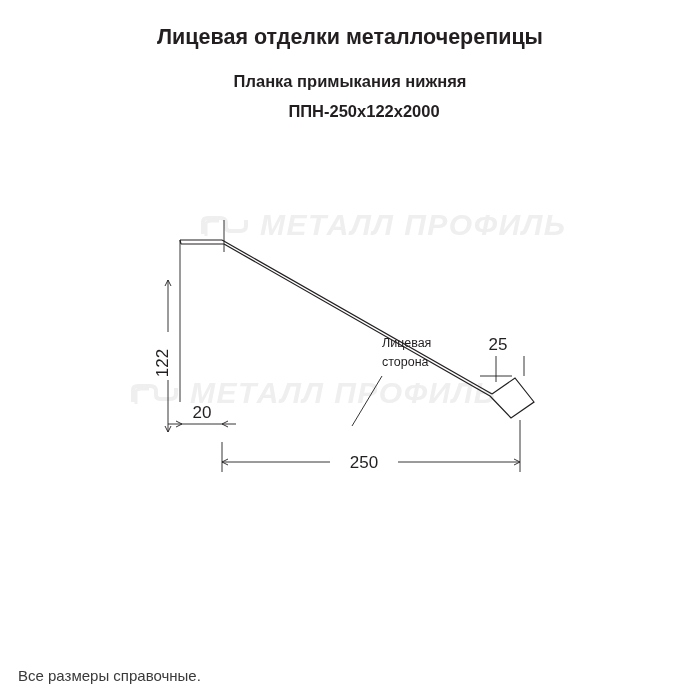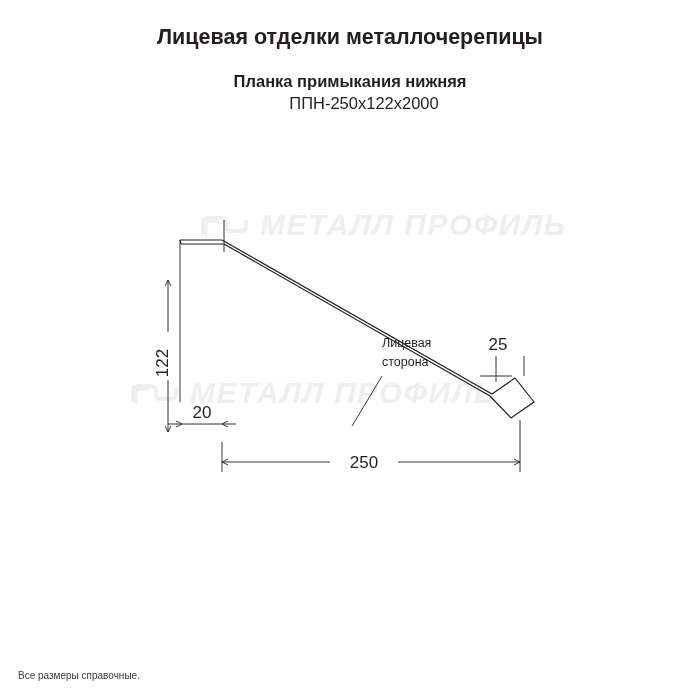--- a/index.html
+++ b/index.html
@@ -33,21 +33,22 @@
     line-height: 26px;
   }
   .title-sub {
     font-size: 16.5px;
     font-weight: bold;
     margin-top: 20px;
     line-height: 22px;
   }
   .title-code {
     font-size: 16.5px;
-    font-weight: normal;
+    font-weight: bold;
+    margin-top: 8px;
     line-height: 22px;
     padding-left: 28px;
   }
   .drawing {
     position: absolute;
     top: 180px;
     left: 0;
     width: 700px;
     height: 340px;
   }
@@ -78,21 +79,21 @@
     vertical-align: -5px;
     margin-right: 8px;
   }
   .wm1 { top: 28px; left: 200px; }
   .wm2 { top: 196px; left: 130px; }
 
   .footer {
     position: absolute;
     left: 18px;
     bottom: 16px;
-    font-size: 10px;
+    font-size: 15px;
     color: #3a3a3a;
     line-height: 17px;
   }
   .footer div {
     white-space: nowrap;
   }
   .dim-text {
     font-family: "Liberation Sans", sans-serif;
     font-size: 17px;
     fill: #231f20;

